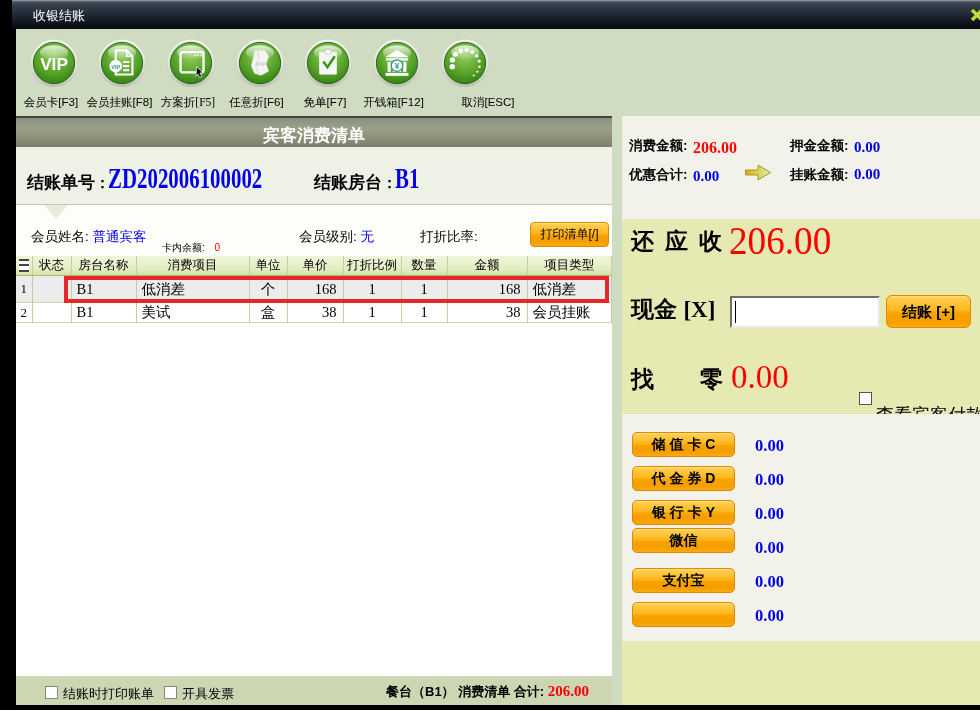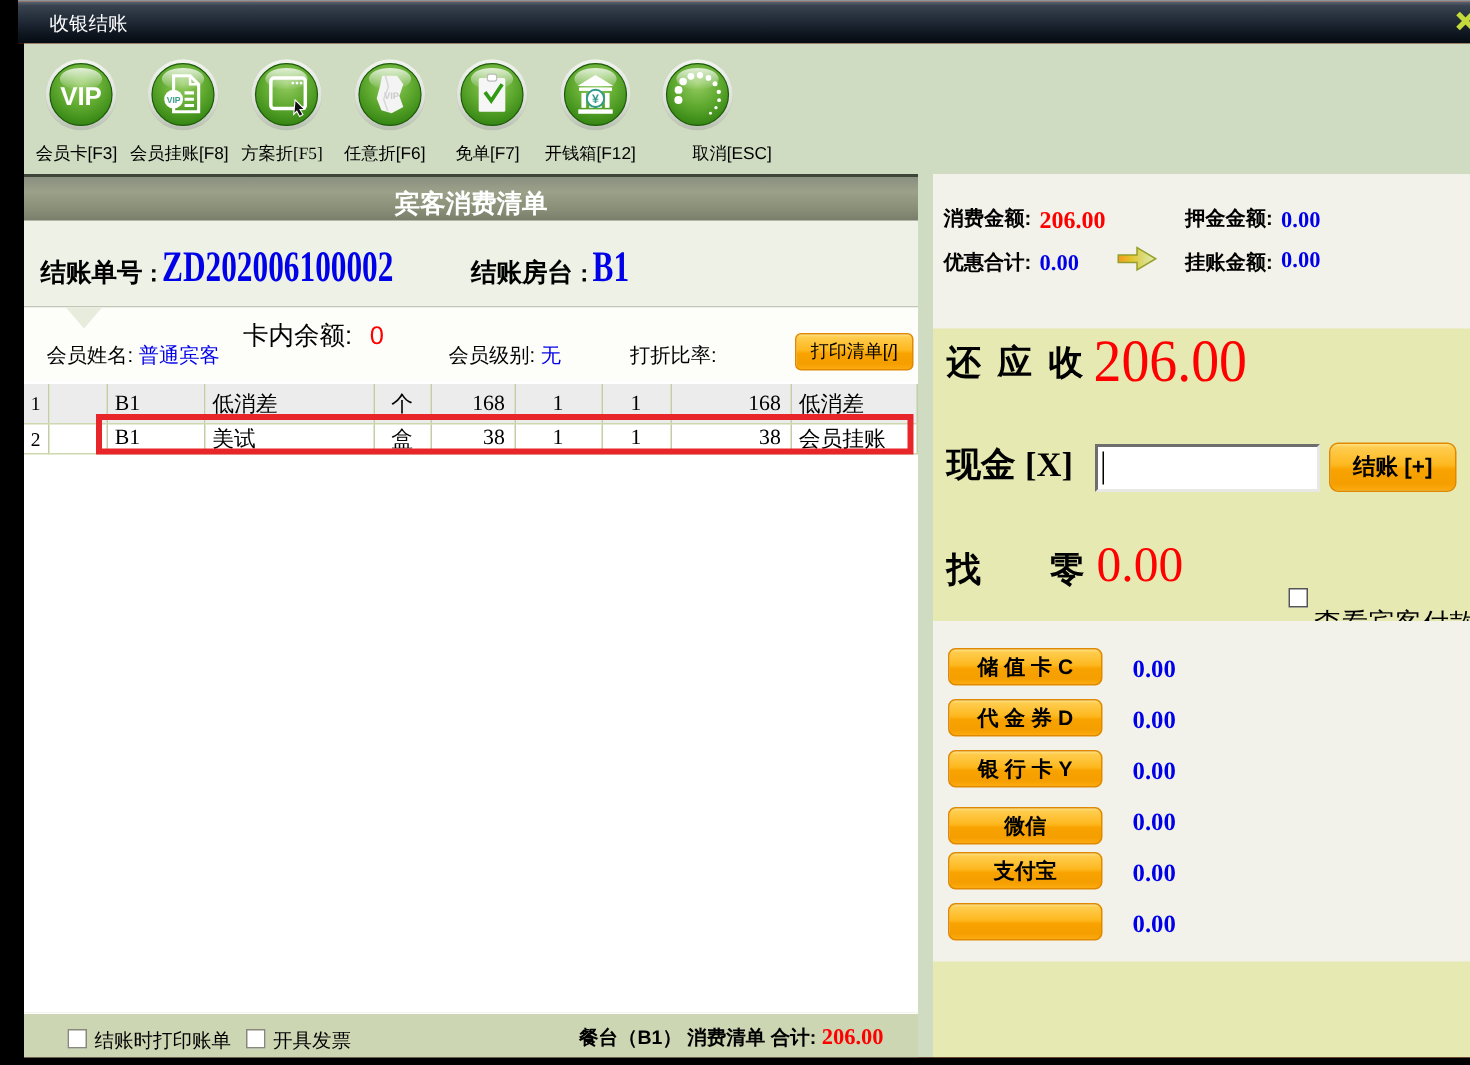--- a/index.html
+++ b/index.html
@@ -198,40 +198,54 @@
    <div id="lphead" class="abs">
         <span>宾客消费清单</span>
       </div>
    <div id="infoarea" class="abs">
      <div class="abs" style="left:11px;top:15px;font-size:17px;font-weight:bold;white-space:nowrap">结账单号<span style="display:inline-block;width:13px;font-size:15px">：</span><span class="blue ser" style="display:inline-block;font-size:29px;transform:scaleX(0.72);transform-origin:left bottom;">ZD202006100002</span></div>
      <div class="abs" style="left:298px;top:15px;font-size:17px;font-weight:bold;white-space:nowrap">结账房台<span style="display:inline-block;width:13px;font-size:15px">：</span><span class="blue ser" style="display:inline-block;font-size:29px;transform:scaleX(0.72);transform-origin:left bottom;">B1</span></div>
    </div>
    <div id="tri" class="abs"></div>
    <div id="memberrow" class="abs">
      <div class="abs" style="left:15px;top:23px;font-size:13.5px;white-space:nowrap">会员姓名: <span class="blue">普通宾客</span></div>
-     <div class="abs" style="left:146px;top:7px;font-size:17px;white-space:nowrap">卡内余额: <span class="red" style="margin-left:7px">0</span></div>
+     <div class="abs" style="left:146px;top:36px;font-size:10px;white-space:nowrap">卡内余额: <span class="red" style="margin-left:7px">0</span></div>
      <div class="abs" style="left:283px;top:23px;font-size:13.5px;white-space:nowrap">会员级别: <span class="blue">无</span></div>
      <div class="abs" style="left:404px;top:23px;font-size:13.5px;white-space:nowrap">打折比率:</div>
      <div class="obtn" style="left:514px;top:17px;width:79px;height:25px;font-size:12px;line-height:23px;">打印清单[/]</div>
    </div>
    <div id="tablezone" class="abs" style="left:0;top:140px;width:596px;height:420px;background:#fff;">
      <table id="gtable">
       <colgroup>
             <col style="width:16px">
             <col style="width:39px">
             <col style="width:65px">
             <col style="width:113px">
             <col style="width:38px">
             <col style="width:56px">
             <col style="width:58px">
             <col style="width:46px">
             <col style="width:80px">
             <col>
           </colgroup>
       <tbody>
+            <tr class="ghead">
+              <td>
+                <div class="lns"></div>
+              </td>
+              <td>状态</td>
+              <td>房台名称</td>
+              <td>消费项目</td>
+              <td>单位</td>
+              <td>单价</td>
+              <td>打折比例</td>
+              <td>数量</td>
+              <td>金额</td>
+              <td>项目类型</td>
+            </tr>
       <tr class="grow sel r1">
               <td class="rn">1</td>
               <td></td>
               <td class="tl">B1</td>
               <td class="tl">低消差</td>
               <td>个</td>
               <td class="tr">168</td>
               <td>1</td>
               <td>1</td>
               <td class="tr">168</td>
@@ -299,21 +313,21 @@
      <div class="cb" style="left:237px;top:193px;border-color:#555;"></div>
      <div class="abs" style="left:254px;top:204px;font-size:18px;white-space:nowrap">查看宾客付款明细</div>
    </div>
    <div id="rpay" class="abs">
      <div class="obtn pb" style="top:18px;">储 值 卡 C</div>
         <div class="abs pv" style="top:22px;">0.00</div>
      <div class="obtn pb" style="top:52px;">代 金 券 D</div>
         <div class="abs pv" style="top:56px;">0.00</div>
      <div class="obtn pb" style="top:86px;">银 行 卡 Y</div>
         <div class="abs pv" style="top:90px;">0.00</div>
-     <div class="obtn pb" style="top:124px;">微信</div>
+     <div class="obtn pb" style="top:114px;">微信</div>
         <div class="abs pv" style="top:124px;">0.00</div>
      <div class="obtn pb" style="top:154px;">支付宝</div>
         <div class="abs pv" style="top:158px;">0.00</div>
      <div class="obtn pb" style="top:188px;"></div>
         <div class="abs pv" style="top:192px;">0.00</div>
    </div>
  </div>
  <div id="lborder" class="abs"></div>
  <div id="rborder" class="abs"></div>
  <div id="bborder" class="abs"></div>

